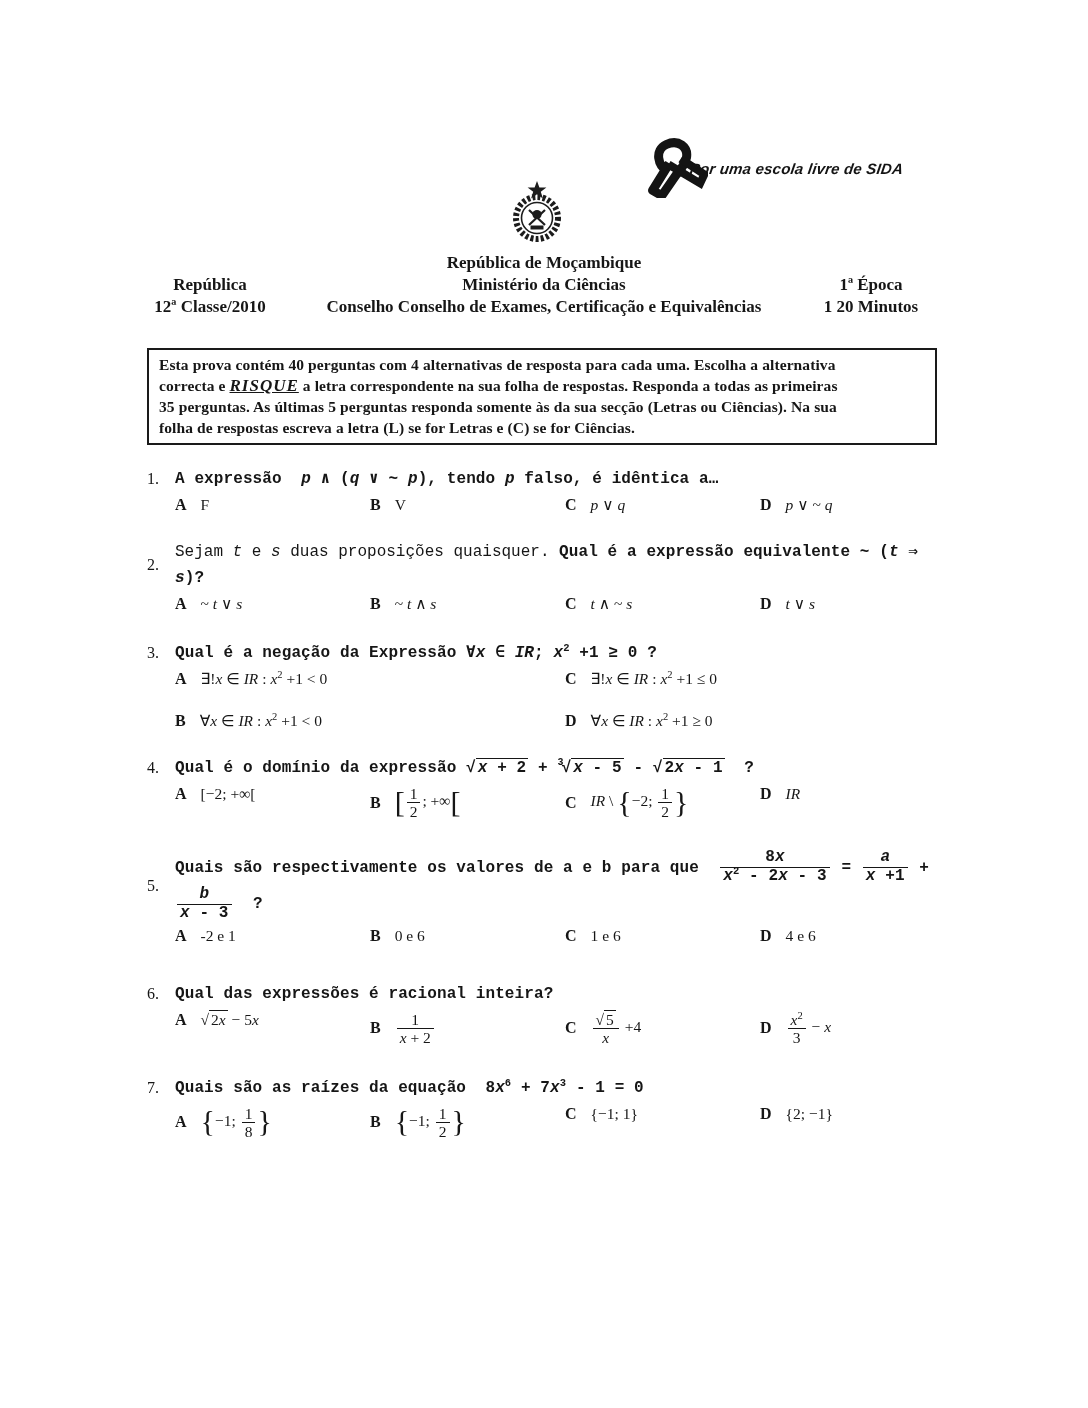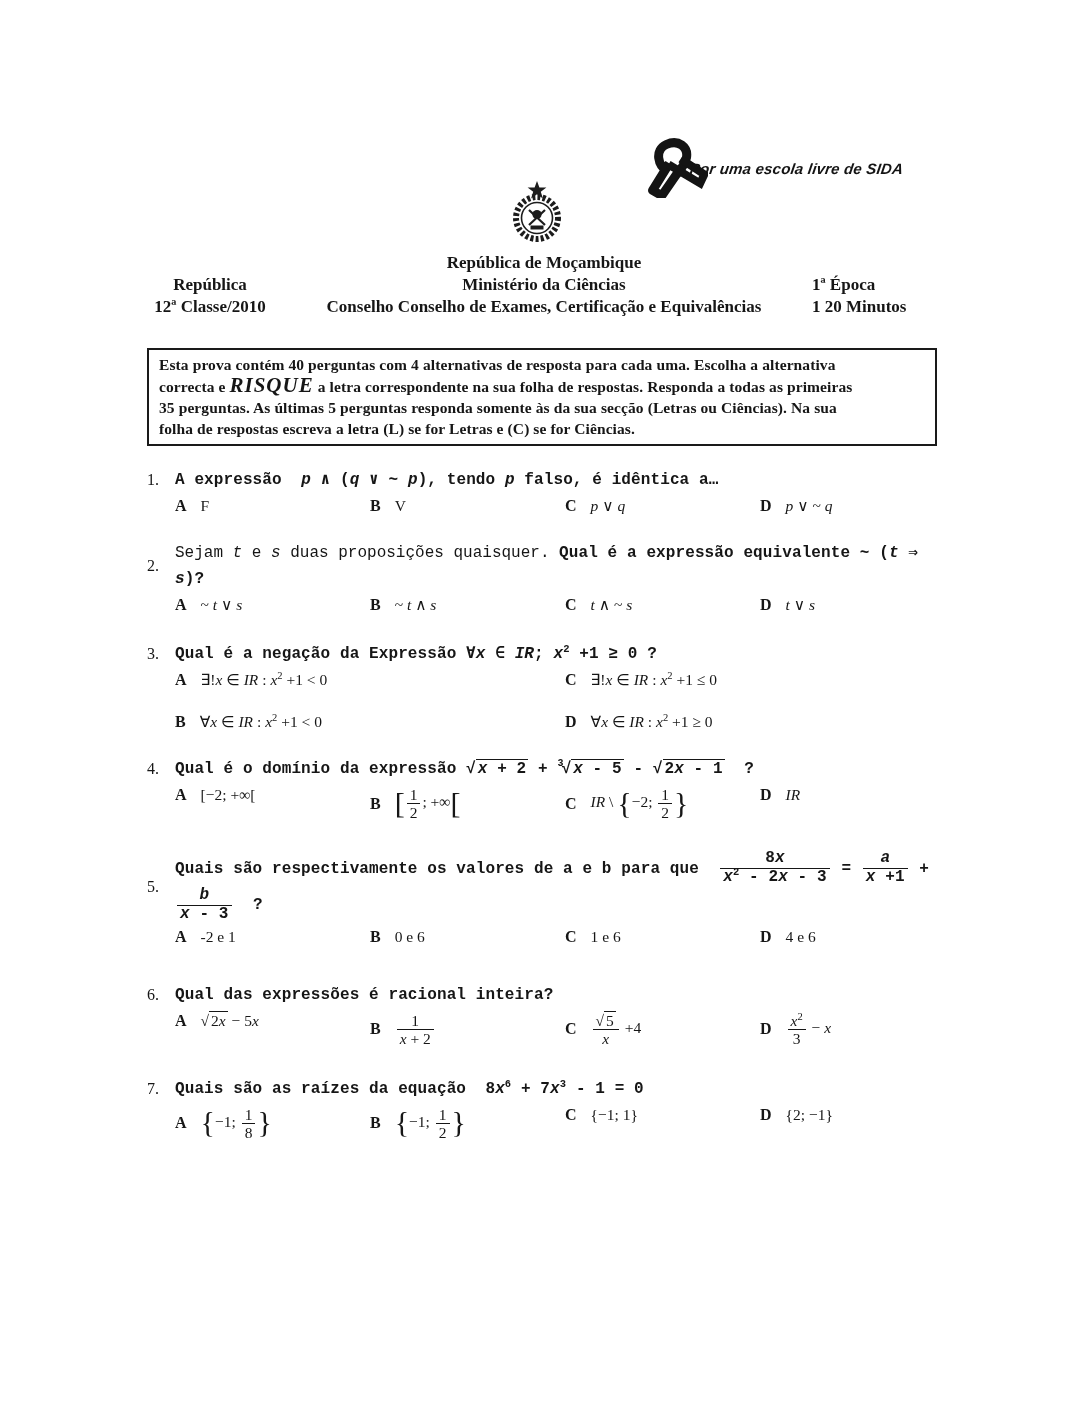--- a/index.html
+++ b/index.html
@@ -25,31 +25,31 @@
     letter-spacing:.2px;
   }
   
   .emblem{position:absolute;left:508px;top:181px;width:58px;height:62px;}
   
   .hdr{position:absolute;left:0;top:0;width:1088px;font-weight:bold;font-size:17px;line-height:22px;}
   .hdr-republic{position:absolute;left:0;top:252px;width:100%;text-align:center;}
   .hdr-ministry{position:absolute;left:0;top:274px;width:100%;text-align:center;}
   .hdr-council{position:absolute;left:0;top:296px;width:100%;text-align:center;}
   .hdr-left{position:absolute;left:136px;top:274px;width:148px;text-align:center;}
-  .hdr-right{position:absolute;right:146px;top:274px;width:130px;}
+  .hdr-right{position:absolute;right:152px;top:274px;width:130px;text-align:center;}
   
   .content{position:absolute;left:147px;top:348px;width:790px;}
   .instructions{
     border:2px solid #1a1a1a;
     padding:4px 10px 5px 10px;
     font-weight:bold;
     font-size:15.5px;line-height:21px;
     letter-spacing:.1px;
   }
-  .risque{font-style:italic;font-size:21px;letter-spacing:1px;}
+  .risque{font-style:italic;font-size:17px;letter-spacing:1px;text-decoration:underline;}
   #questions{margin-top:21px;}
   .q{margin-bottom:18px;}
   .qhead{display:flex;align-items:center;font-size:16px;line-height:26px;}
   .qnum{width:28px;flex:none;}
   .qtext{flex:1;font-family:Liberation Mono, monospace;}
   .qtext b{letter-spacing:.1px;}
   .opts{position:relative;margin-top:4px;font-size:15.5px;}
   .opt{position:absolute;display:flex;gap:14px;align-items:center;white-space:nowrap;}
   .olt{font-weight:bold;font-size:16px;}
   

